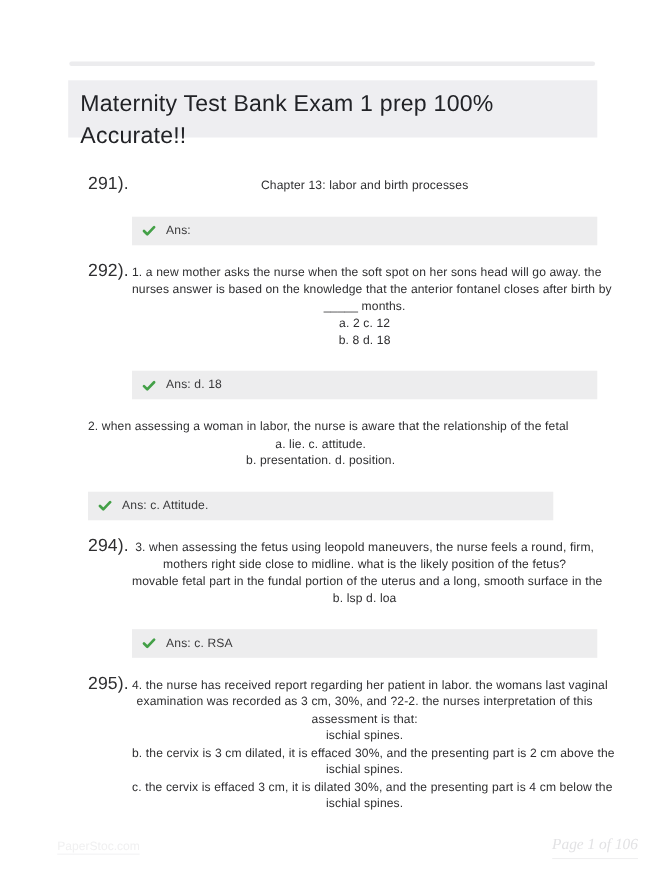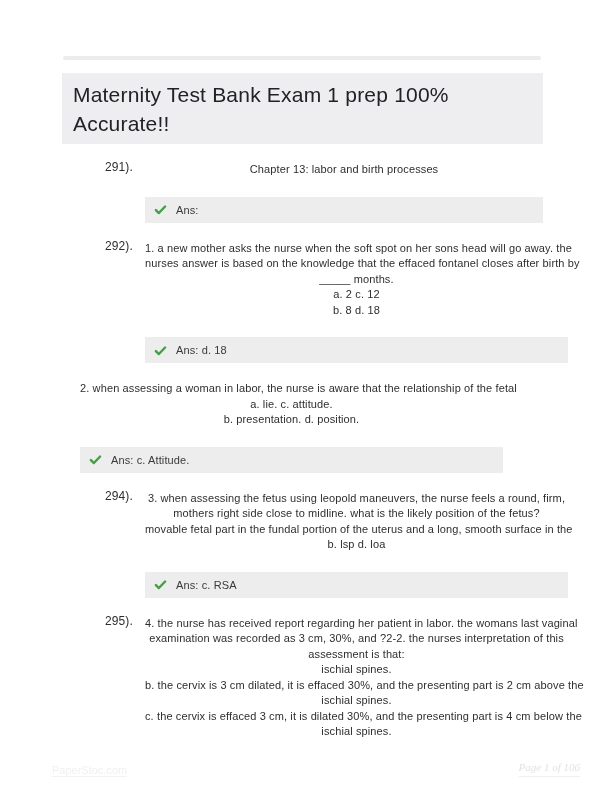--- a/index.html
+++ b/index.html
@@ -18,47 +18,46 @@
   .top-divider {
     position: absolute;
     left: 63px; top: 56px;
     width: 478px; height: 4px;
     background: #ececee;
     border-radius: 2px;
   }
   .header-block {
     position: absolute;
     left: 62px; top: 73px;
-    width: 481px; height: 71px;
+    width: 481px; height: 52px;
     background: var(--header-bg);
     box-sizing: border-box;
     padding: 7px 12px 0 11px;
   }
   .header-title-line {
     font-size: 21px;
     line-height: 29px;
     color: #212226;
     letter-spacing: 0.2px;
   }
   .content {
     position: absolute;
     left: 80px; top: 162px;
     width: 463px;
   }
   .question { display: flex; margin-bottom: 18px; }
   .qnum {
     flex: 0 0 40px;
     width: 40px;
-    font-size: 12px;
+    font-size: 16px;
     line-height: 15.5px;
     color: var(--body-text);
     position: relative;
     top: -2px;
     letter-spacing: 0.1px;
-    margin-left: 25px;
   }
   .qbody { width: 423px; text-align: center; }
   .qline {
     font-size: 11px;
     line-height: 15.5px;
     color: var(--body-text);
     letter-spacing: 0.12px;
     white-space: nowrap;
   }
   .answer-box {
@@ -88,21 +87,21 @@
     font-size: 11px;
     color: #f0f0f1;
     text-decoration: none;
     border-bottom: 1px solid #f3f3f4;
     cursor: pointer;
   }
   .page-label {
     position: absolute;
     right: 26px; top: 0;
     font-family: "Liberation Serif", serif;
-    font-size: 11px;
+    font-size: 14px;
     color: #e2e2e4;
     border-bottom: 1px solid #efeff0;
     padding-bottom: 3px;
     font-style: italic;
   }
 </style>
 </head>
 <body>
 
 <div class="page" style="--header-bg: #eeeef1; --answer-bg: #ededee; --check-green: #43a047; --body-text: #2e2e30;">
@@ -125,21 +124,21 @@
         </svg>
         <span class="answer-text">Ans:</span>
       </div>
     </div>
   </div>
 
   <div class="question">
     <div class="qnum">292).</div>
     <div class="qbody">
       <div class="qline">1. a new mother asks the nurse when the soft spot on her sons head will go away. the</div>
-          <div class="qline">nurses answer is based on the knowledge that the effaced fontanel closes after birth by</div>
+          <div class="qline">nurses answer is based on the knowledge that the anterior fontanel closes after birth by</div>
           <div class="qline">_____ months.</div>
           <div class="qline">a. 2 c. 12</div>
           <div class="qline">b. 8 d. 18</div>
           <div class="answer-box">
         <svg class="check-svg" viewBox="0 0 24 24">
           <path d="M3.5 13 L9 18.5 L20.5 6.5" fill="none" stroke="#43a047" stroke-width="4.5" stroke-linecap="round" stroke-linejoin="round"></path>
         </svg>
         <span class="answer-text">Ans: d. 18</span>
       </div>
     </div>

